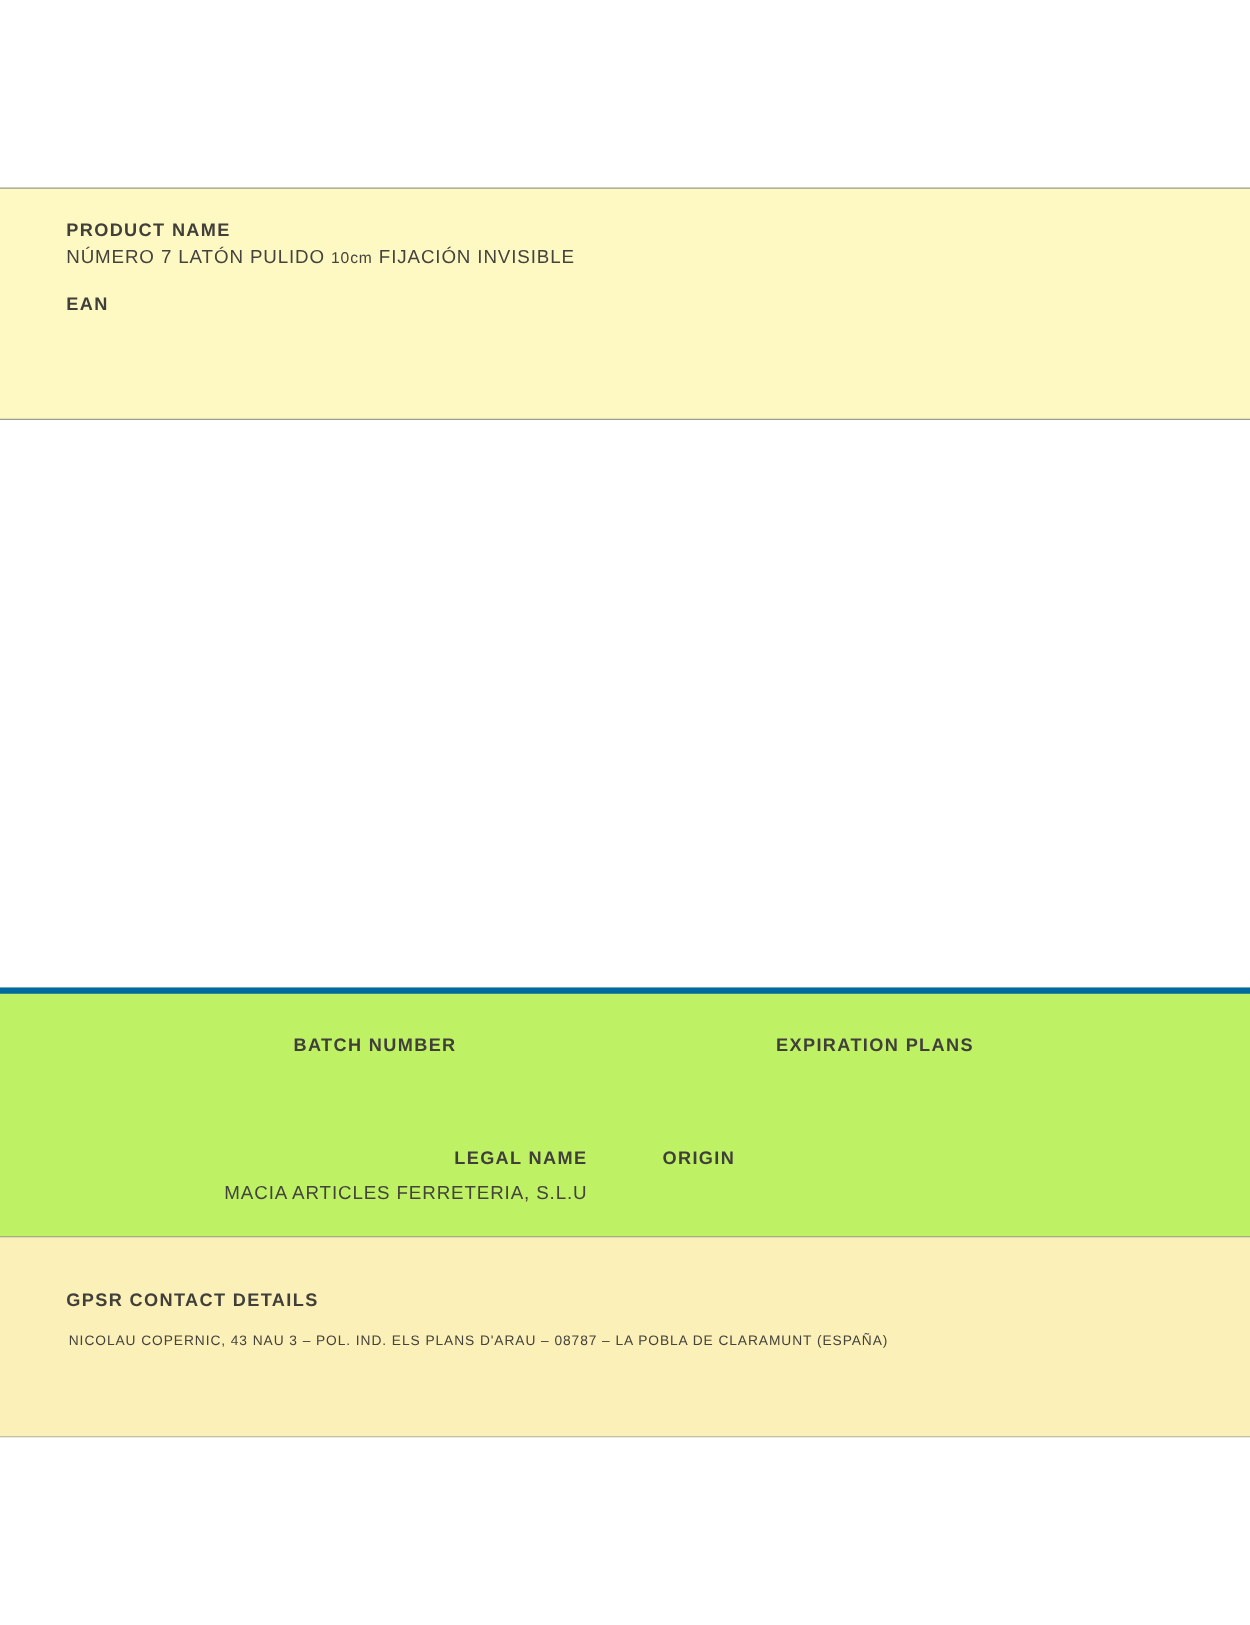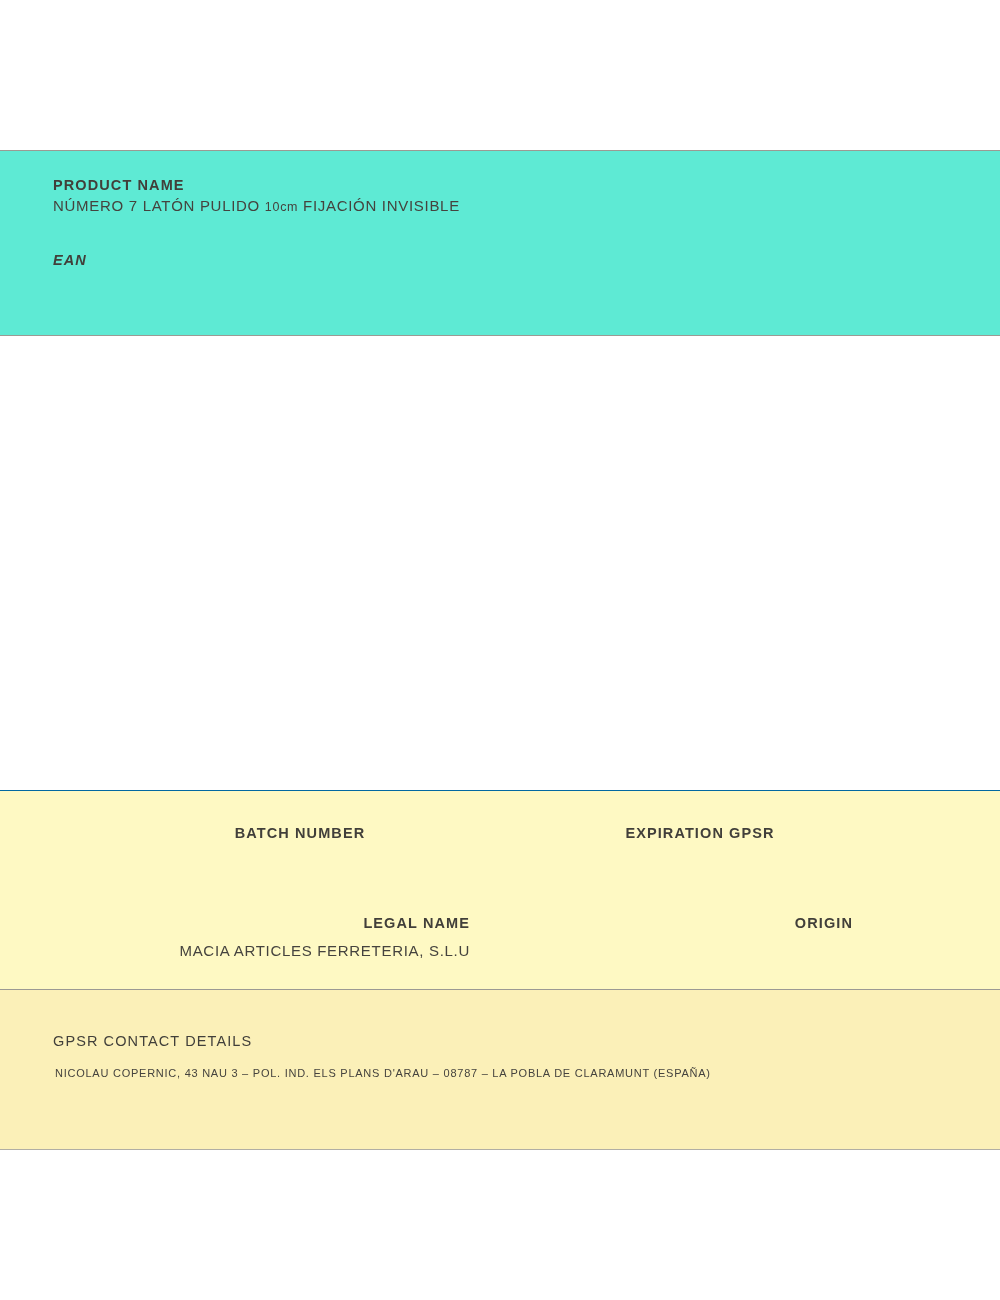--- a/index.html
+++ b/index.html
@@ -21,21 +21,21 @@
     inset: 0;
   }
 
   
   .block-top {
     position: absolute;
     left: 0;
     top: 150px;
     width: 1000px;
     height: 186px;
-    background: #5eead4;
+    background: #fef9c3;
     border-top: 1px solid #9b9a93;
     border-bottom: 1px solid #9b9a93;
     box-sizing: border-box;
     padding-left: 32px;
   }
 
   .field-label {
     font-size: 14.5px;
     font-weight: bold;
     letter-spacing: 1.1px;
@@ -49,22 +49,21 @@
 
   .top-inner {
     position: absolute;
     left: 53px;
     top: 26px;
   }
   .top-inner .field-value {
     margin-top: 4px;
   }
   .top-inner .group-2 {
-    margin-top: 38px;
-    font-style: italic;
+    margin-top: 22px;
   }
   .top-inner .group-2 .field-value {
     margin-top: 11px;
   }
   .unit-small {
     font-size: 12.5px;
   }
 
   
   .block-middle {
@@ -76,22 +75,22 @@
     background: #ffffff;
   }
 
   
   .block-batch {
     position: absolute;
     left: 0;
     top: 790px;
     width: 1000px;
     height: 200px;
-    background: #fef9c3;
-    border-top: 1px solid #0369a1;
+    background: #bef264;
+    border-top: 5px solid #0369a1;
     border-bottom: 1px solid #9b9a93;
     box-sizing: border-box;
   }
 
   .cols {
     position: absolute;
     left: 0;
     top: 0;
     width: 1000px;
   }
@@ -115,42 +114,42 @@
     margin-top: 11px;
   }
   .col-legal {
     position: absolute;
     left: 130px;
     width: 340px;
     text-align: right;
   }
   .col-origin {
     position: absolute;
-    left: 513px;
-    width: 340px;
-    text-align: right;
+    left: 530px;
+    width: 340px;
+    text-align: left;
   }
 
   
   .block-gpsr {
     position: absolute;
     left: 0;
     top: 990px;
     width: 1000px;
     height: 160px;
     background: #fbf0b8;
     border-bottom: 1px solid #b0aea4;
     box-sizing: border-box;
   }
   .gpsr-label {
     position: absolute;
     left: 53px;
     top: 43px;
     font-size: 14.5px;
-    font-weight: normal;
+    font-weight: bold;
     letter-spacing: 1.1px;
     color: #413f3a;
   }
   .gpsr-value {
     position: absolute;
     left: 55px;
     top: 77px;
     width: 900px;
     font-size: 11px;
     letter-spacing: 0.75px;
@@ -187,21 +186,21 @@
 
   <div class="block-middle"></div>
 
   <div class="block-batch">
     <div class="cols">
       <div class="col-batch row-1">
         <div class="field-label">BATCH NUMBER</div>
         <div class="field-value"></div>
       </div>
       <div class="col-exp row-1">
-        <div class="field-label">EXPIRATION GPSR</div>
+        <div class="field-label">EXPIRATION PLANS</div>
         <div class="field-value"></div>
       </div>
       <div class="col-legal row-2">
         <div class="field-label">LEGAL NAME</div>
         <div class="field-value">MACIA ARTICLES FERRETERIA, S.L.U</div>
       </div>
       <div class="col-origin row-2">
         <div class="field-label">ORIGIN</div>
       </div>
     </div>

